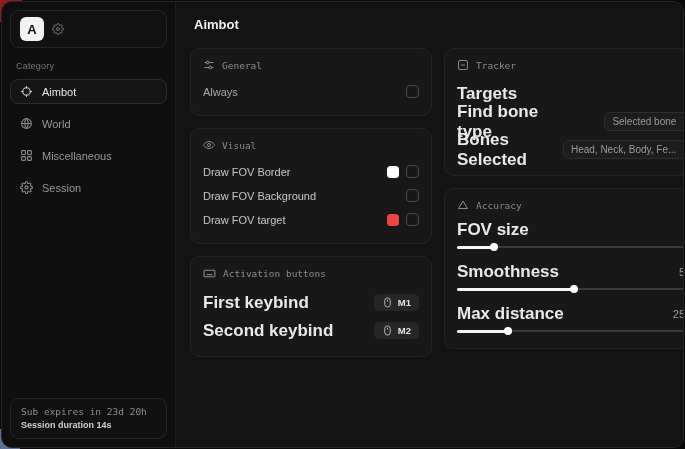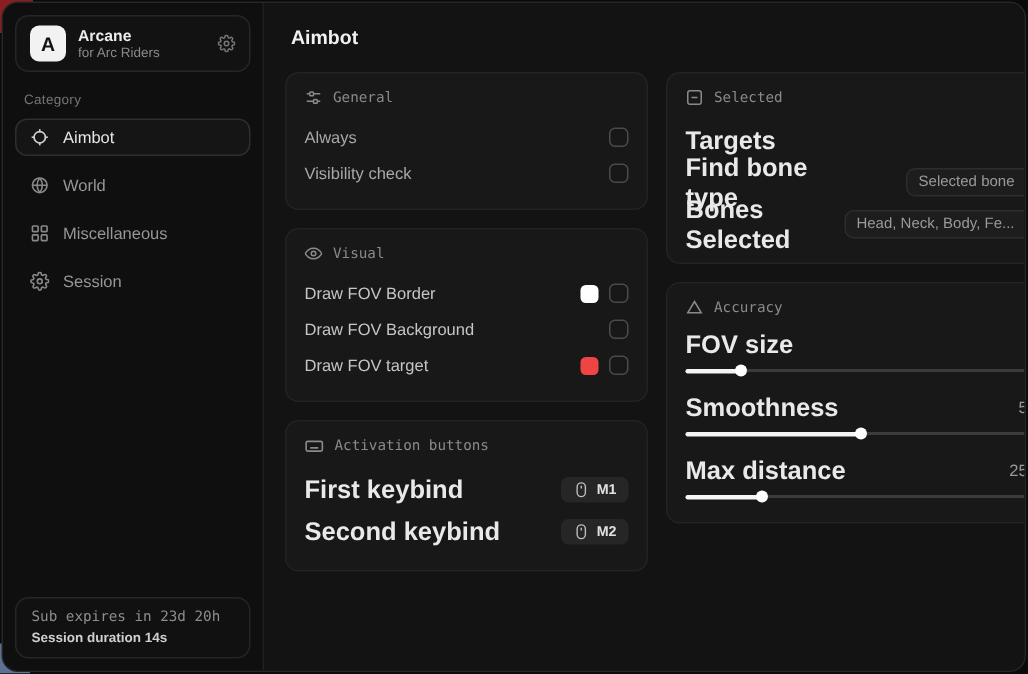--- a/index.html
+++ b/index.html
@@ -139,24 +139,20 @@
 
 <div class="corner-accent corner-tl"></div>
 <div class="corner-accent corner-bl"></div>
 
 <div class="window">
 
   <aside class="sidebar">
 
     <div class="app-card">
       <div class="app-logo">A</div>
-      <div class="app-meta">
-        <div class="app-name">Arcane</div>
-        <div class="app-sub">for Arc Riders</div>
-      </div>
       <span class="app-action">
         <svg width="12" height="12" viewBox="0 0 24 24" fill="none" stroke="currentColor" stroke-width="2">
             <circle cx="12" cy="12" r="3"></circle>
             <path d="M19.4 15a1.65 1.65 0 0 0 .33 1.82l.06.06a2 2 0 1 1-2.83 2.83l-.06-.06a1.65 1.65 0 0 0-1.82-.33 1.65 1.65 0 0 0-1 1.51V21a2 2 0 1 1-4 0v-.09a1.65 1.65 0 0 0-1-1.51 1.65 1.65 0 0 0-1.82.33l-.06.06a2 2 0 1 1-2.83-2.83l.06-.06a1.65 1.65 0 0 0 .33-1.82 1.65 1.65 0 0 0-1.51-1H3a2 2 0 1 1 0-4h.09a1.65 1.65 0 0 0 1.51-1 1.65 1.65 0 0 0-.33-1.82l-.06-.06a2 2 0 1 1 2.83-2.83l.06.06a1.65 1.65 0 0 0 1.82.33h0a1.65 1.65 0 0 0 1-1.51V3a2 2 0 1 1 4 0v.09a1.65 1.65 0 0 0 1 1.51h0a1.65 1.65 0 0 0 1.82-.33l.06-.06a2 2 0 1 1 2.83 2.83l-.06.06a1.65 1.65 0 0 0-.33 1.82v0a1.65 1.65 0 0 0 1.51 1H21a2 2 0 1 1 0 4h-.09a1.65 1.65 0 0 0-1.51 1z"></path>
           </svg>
       </span>
     </div>
 
     <div class="cat-label">Category</div>
 
@@ -228,24 +224,20 @@
                   <rect x="7" y="4.5" width="5" height="5" rx="1" fill="#181818"></rect>
                   <rect x="12" y="14.5" width="5" height="5" rx="1" fill="#181818"></rect>
                 </svg>
             </span>
             <span class="sec-title">General</span>
           </div>
           <div class="row">
             <span class="lbl">Always</span>
             <span class="checkbox"></span>
           </div>
-          <div class="row">
-            <span class="lbl">Visibility check</span>
-            <span class="checkbox"></span>
-          </div>
         </section>
 
         <section class="card">
           <div class="sec-head">
             <span class="si">
               <svg width="12" height="12" viewBox="0 0 24 24" fill="none" stroke="currentColor" stroke-width="2">
                   <path d="M1 12s4-7 11-7 11 7 11 7-4 7-11 7-11-7-11-7z"></path>
                   <circle cx="12" cy="12" r="3"></circle>
                 </svg>
             </span>
@@ -313,21 +305,21 @@
       <div class="col-right">
 
         <section class="card">
           <div class="sec-head">
             <span class="si">
               <svg width="12" height="12" viewBox="0 0 24 24" fill="none" stroke="currentColor" stroke-width="2">
                   <rect x="3" y="3" width="18" height="18" rx="3"></rect>
                   <line x1="8" y1="12" x2="16" y2="12"></line>
                 </svg>
             </span>
-            <span class="sec-title">Selected</span>
+            <span class="sec-title">Tracker</span>
           </div>
           <div class="row row-lg">
             <span class="lbl lbl-strong">Targets</span>
           </div>
           <div class="row row-lg">
             <span class="lbl lbl-strong">Find bone type</span>
             <span class="select">
               <span class="sv">Selected bone</span>
               <span class="ui">
                 <svg width="10" height="10" viewBox="0 0 24 24" fill="none" stroke="currentColor" stroke-width="2.5">

